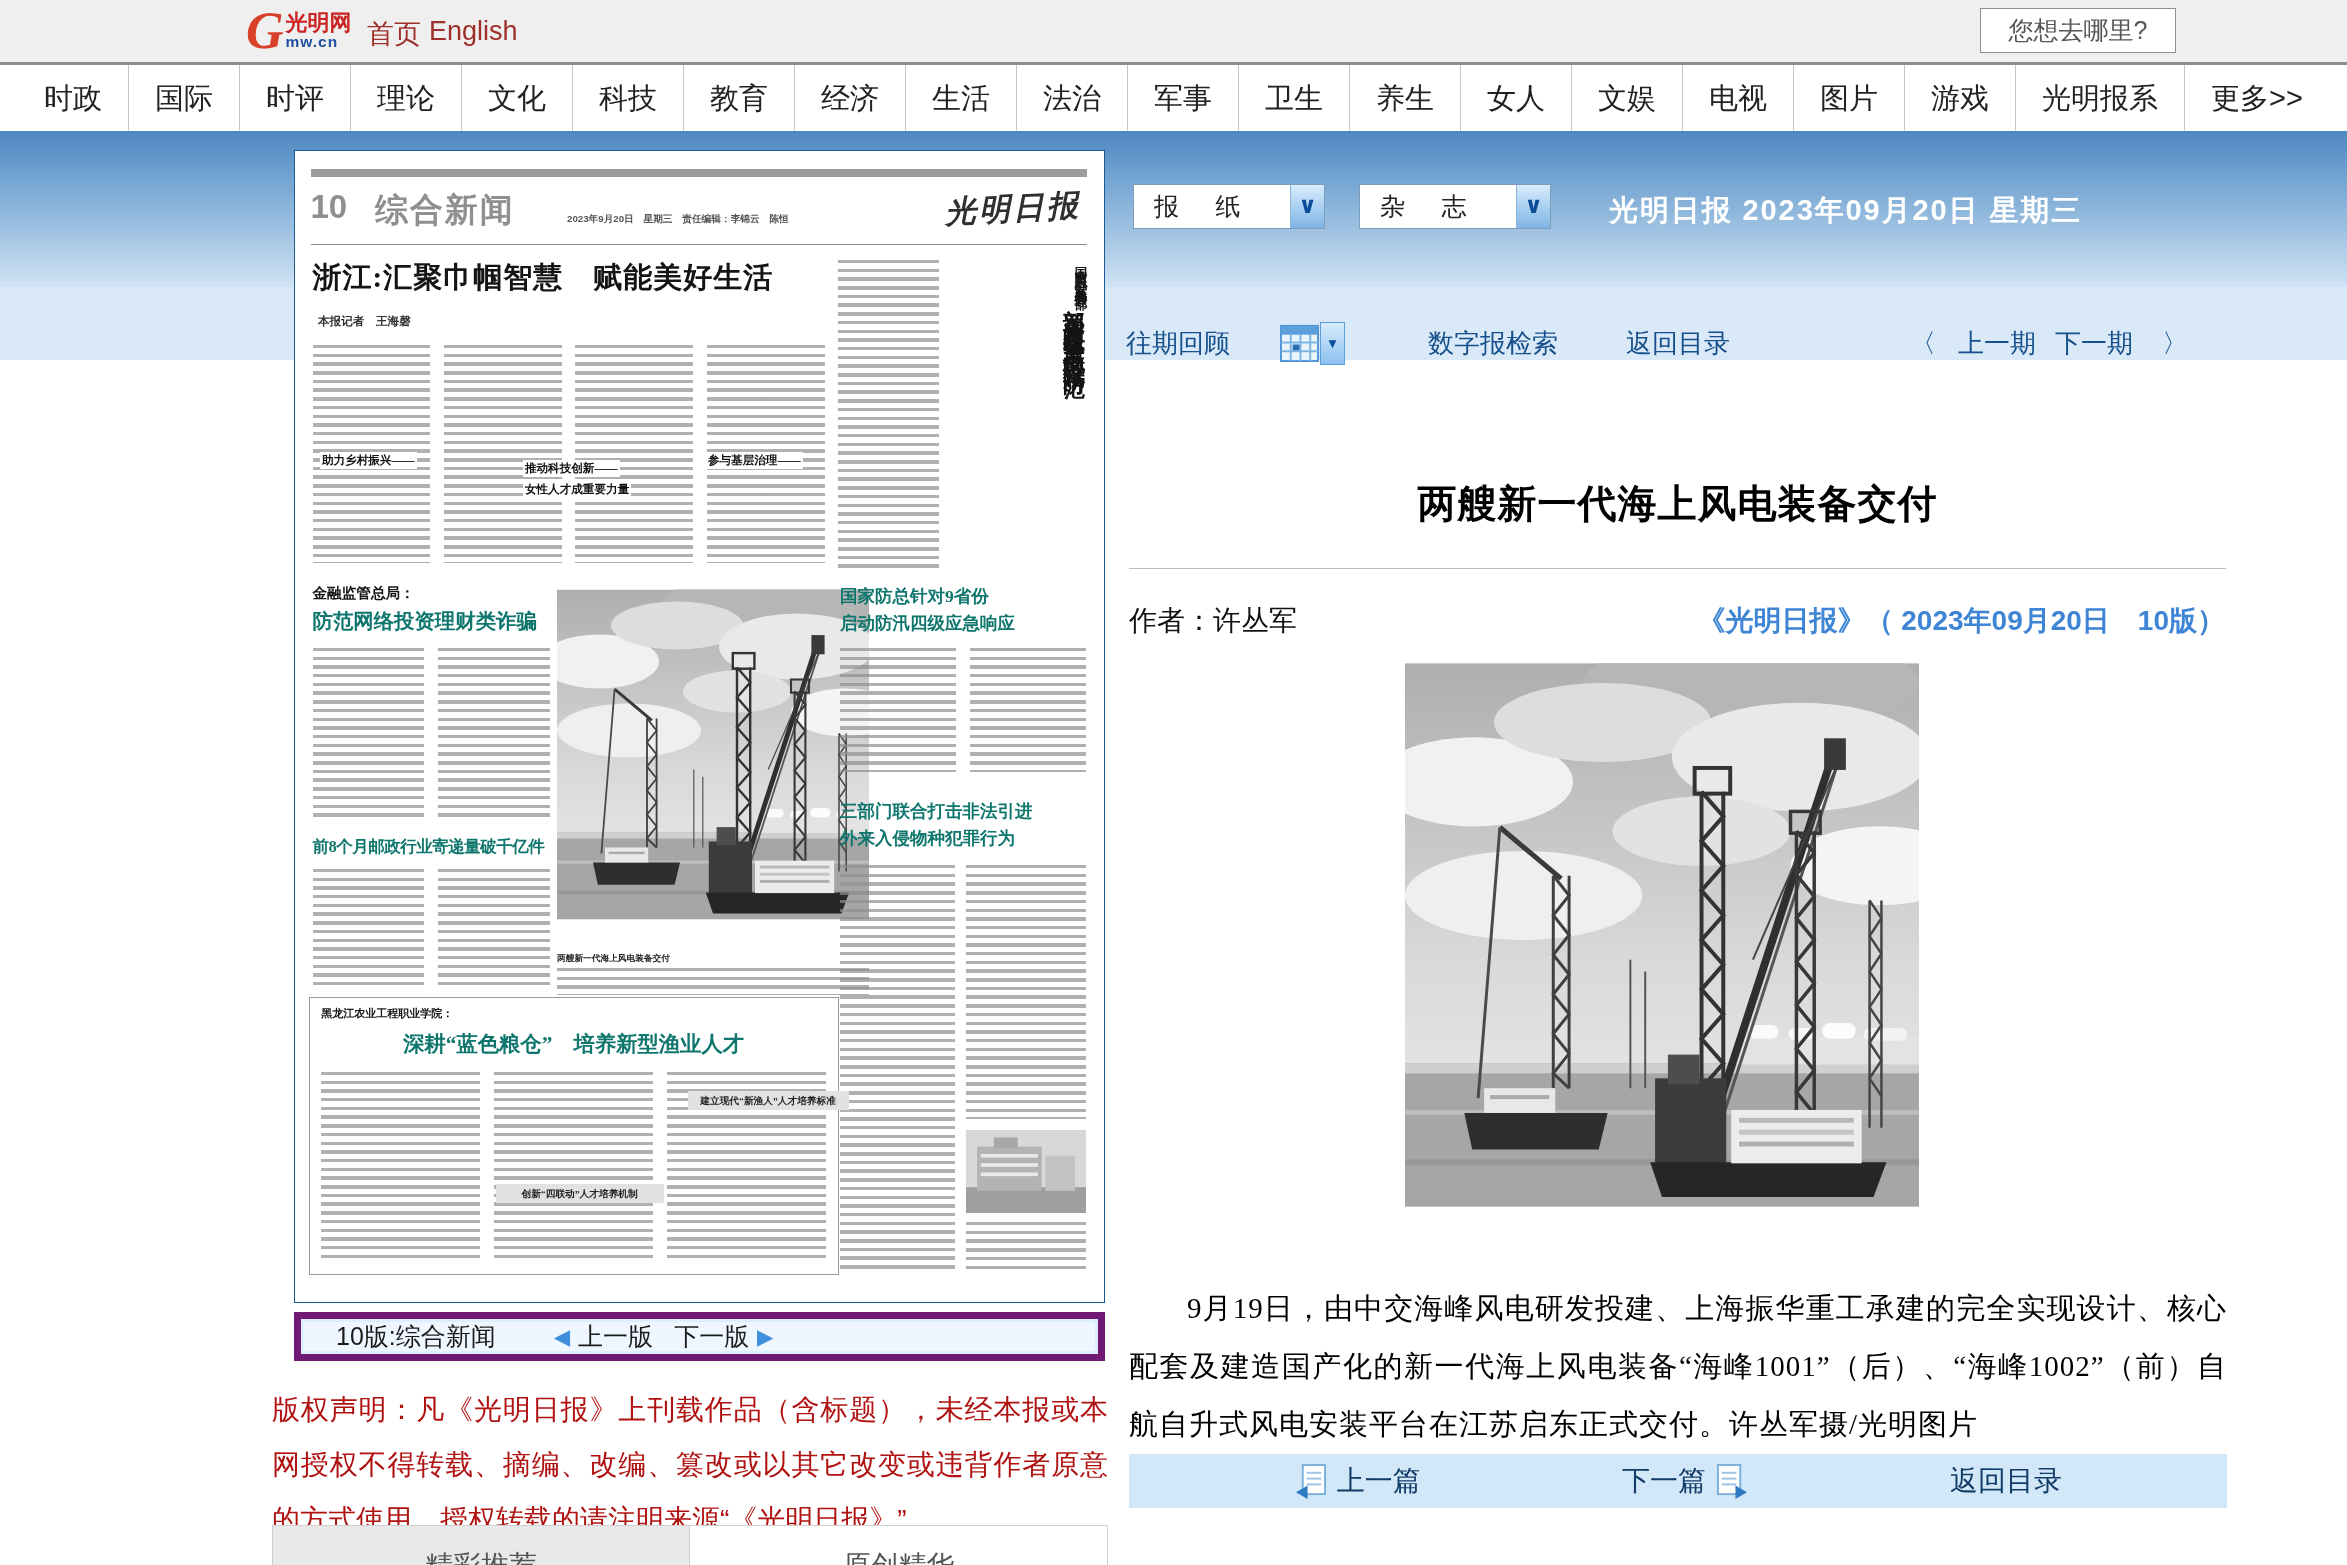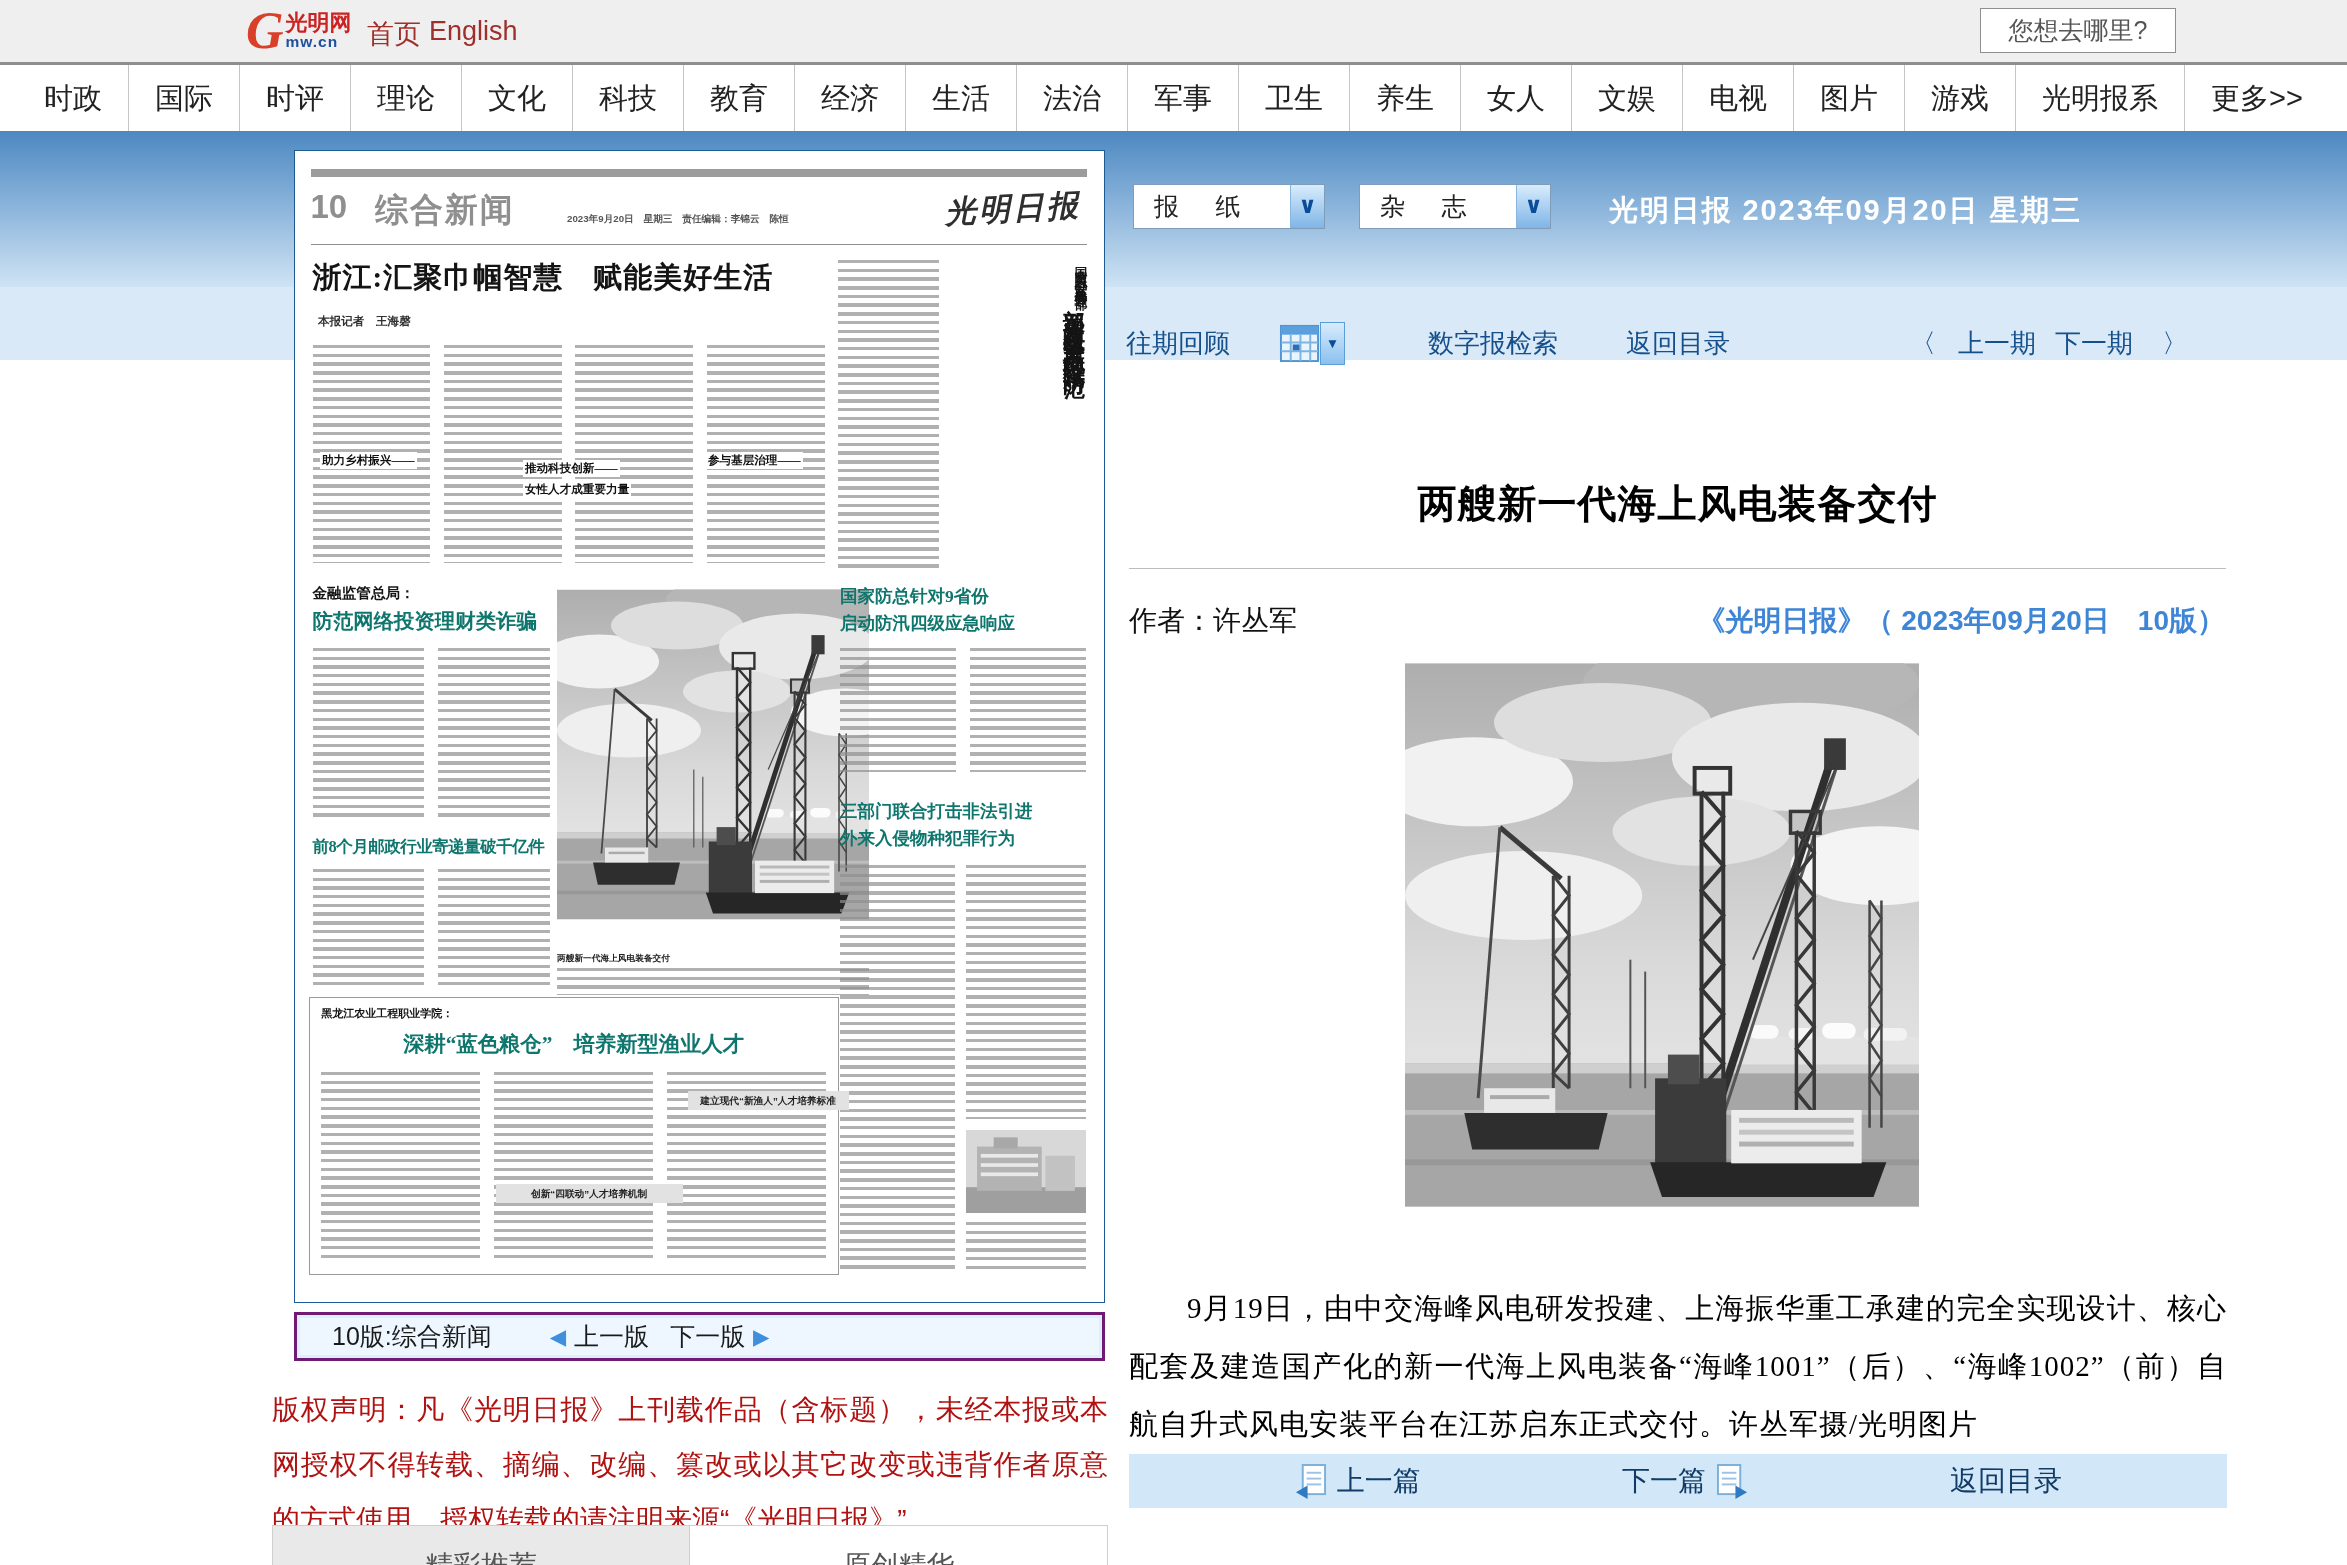--- a/index.html
+++ b/index.html
@@ -68,21 +68,21 @@
          font-family:"Liberation Serif",serif;display:flex;}
   .vs{font-size:12.6px;font-weight:bold;letter-spacing:2.9px;margin-left:5.8px;}
   .vb{font-size:22px;font-weight:900;letter-spacing:4.9px;margin-left:9.7px;}
   .npkick{font-weight:900;color:#141414;}
   .nphead{font-weight:900;color:#0f766e;}
   .capline{font-size:8.7px;font-weight:bold;color:#222;}
   .schoolbox{left:13.6px;top:846px;width:530px;height:278px;border:1px solid #999;box-sizing:border-box;}
   .subbar{position:absolute;height:19.4px;background:#e2e2e2;font-size:9.7px;font-weight:bold;color:#222;
           text-align:center;line-height:19.4px;white-space:nowrap;overflow:hidden;}
   
-  .pagerbar{left:294px;top:1312px;width:811px;height:49px;background:#eef7ff;border:3px solid #701a75;
+  .pagerbar{left:294px;top:1312px;width:811px;height:49px;background:#eef7ff;border:7px solid #701a75;
             box-shadow:inset 0 0 0 2.9px #ddeffc;box-sizing:border-box;display:flex;align-items:center;
             font-size:25px;color:#1a1a1a;}
   .pagerbar .arrow{color:#3f8fdc;font-size:21.3px;margin:0 7.8px;cursor:pointer;}
   .pagerlink{cursor:pointer;}
   .copyr{left:272px;top:1382px;width:836px;font-size:28px;line-height:55px;color:#b01111;text-align:justify;}
   .tabs{left:272px;top:1525px;width:836px;height:40px;overflow:hidden;display:flex;}
   .tab{width:418px;height:58px;box-sizing:border-box;border:1px solid #cfcfcf;text-align:center;
        padding-top:21.3px;font-size:28px;color:#555;cursor:pointer;}
   .tab-left{background:#e9e9e9;}
   .tab-right{background:#fff;border-left:none;}
@@ -345,21 +345,21 @@
     <div class="abs tx" style="left:671px;top:1071px;width:120px;height:47px;"></div>
 
     <div class="abs schoolbox">
       <span class="abs npkick np-serif" style="left:11.6px;top:7.8px;font-size:11px;">黑龙江农业工程职业学院：</span>
       <div class="abs nphead np-serif" style="left:0;top:31px;width:100%;text-align:center;font-size:21.3px;">深耕“蓝色粮仓”　培养新型渔业人才</div>
       <div class="abs cols" style="left:11.6px;top:74px;width:505px;height:190px;">
         <div class="tx"></div>
         <div class="tx"></div>
         <div class="tx"></div>
       </div>
-      <span class="subbar" style="left:186px;top:186px;width:187px;">创新“四联动”人才培养机制</span>
+      <span class="subbar" style="left:186px;top:186px;width:168px;">创新“四联动”人才培养机制</span>
       <span class="subbar" style="left:357px;top:93px;width:161px;margin-left:21px;">建立现代“新渔人”人才培养标准</span>
     </div>
   </div>
 
   <div class="abs pagerbar">
     <span style="margin-left:35px;">10版:综合新闻</span>
     <span class="arrow" style="margin-left:58px;">◀</span>
     <span class="pagerlink">上一版</span>
     <span class="pagerlink" style="margin-left:21.3px;">下一版</span>
     <span class="arrow">▶</span>

